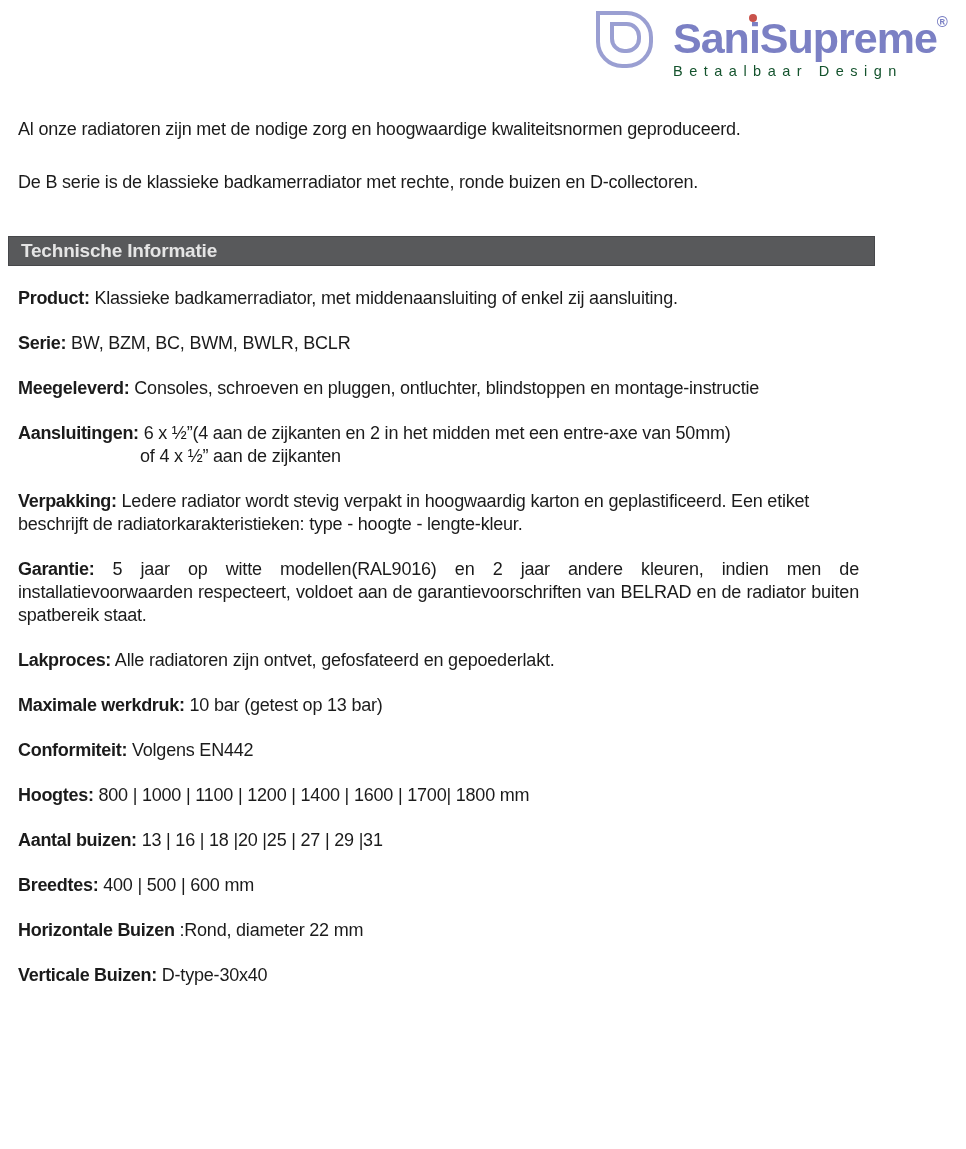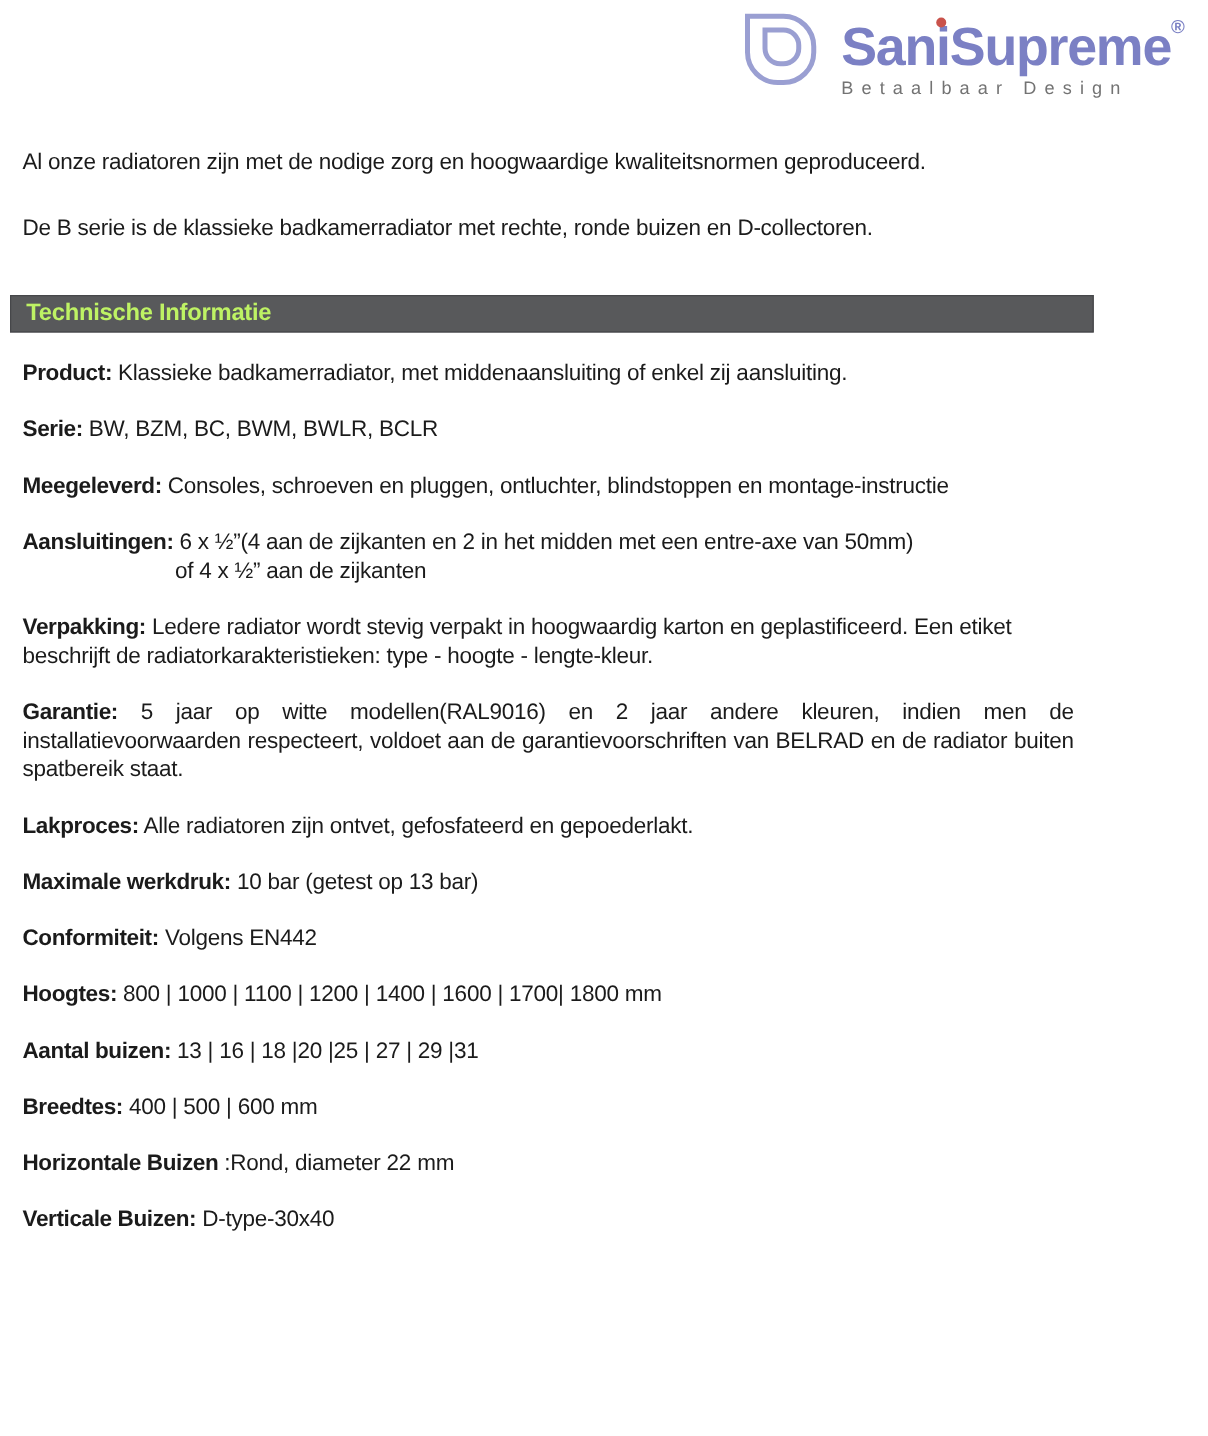--- a/index.html
+++ b/index.html
@@ -41,37 +41,37 @@
     width:8px; height:8px; border-radius:50%;
     background:#c9524b;
     top:0px; left:0px;
   }
   .brand-reg {
     font-size:15px; font-weight:bold; color:#7b80c4;
     vertical-align:26px; letter-spacing:0;
   }
   .brand-tagline {
     margin-top:3px;
-    font-size:14.5px; color:#737373;
+    font-size:14.5px; color:#14532d;
     letter-spacing:6.5px; white-space:nowrap;
   }
 
   
   .content { padding:118px 91px 0 18px; }
   .intro {
     font-size:18px; line-height:23px; letter-spacing:-0.2px;
     margin:0 0 30px 0;
   }
   .section-bar {
     box-sizing:border-box;
     margin:42px 0 21px -10px;
     width:867px; height:30px; line-height:28px;
     background:#58595b;
     border:1px solid #46474a;
-    color:#bef264;
+    color:#e5e5e5;
     font-weight:bold; font-size:19px; letter-spacing:-0.2px;
     padding-left:12px;
   }
   .row {
     font-size:18px; line-height:23px; letter-spacing:-0.2px;
     margin:0 16px 22px 0;
   }
   .row b { letter-spacing:-0.3px; }
   .row.justify { text-align:justify; }
   .row-value2 { display:block; padding-left:122px; }

